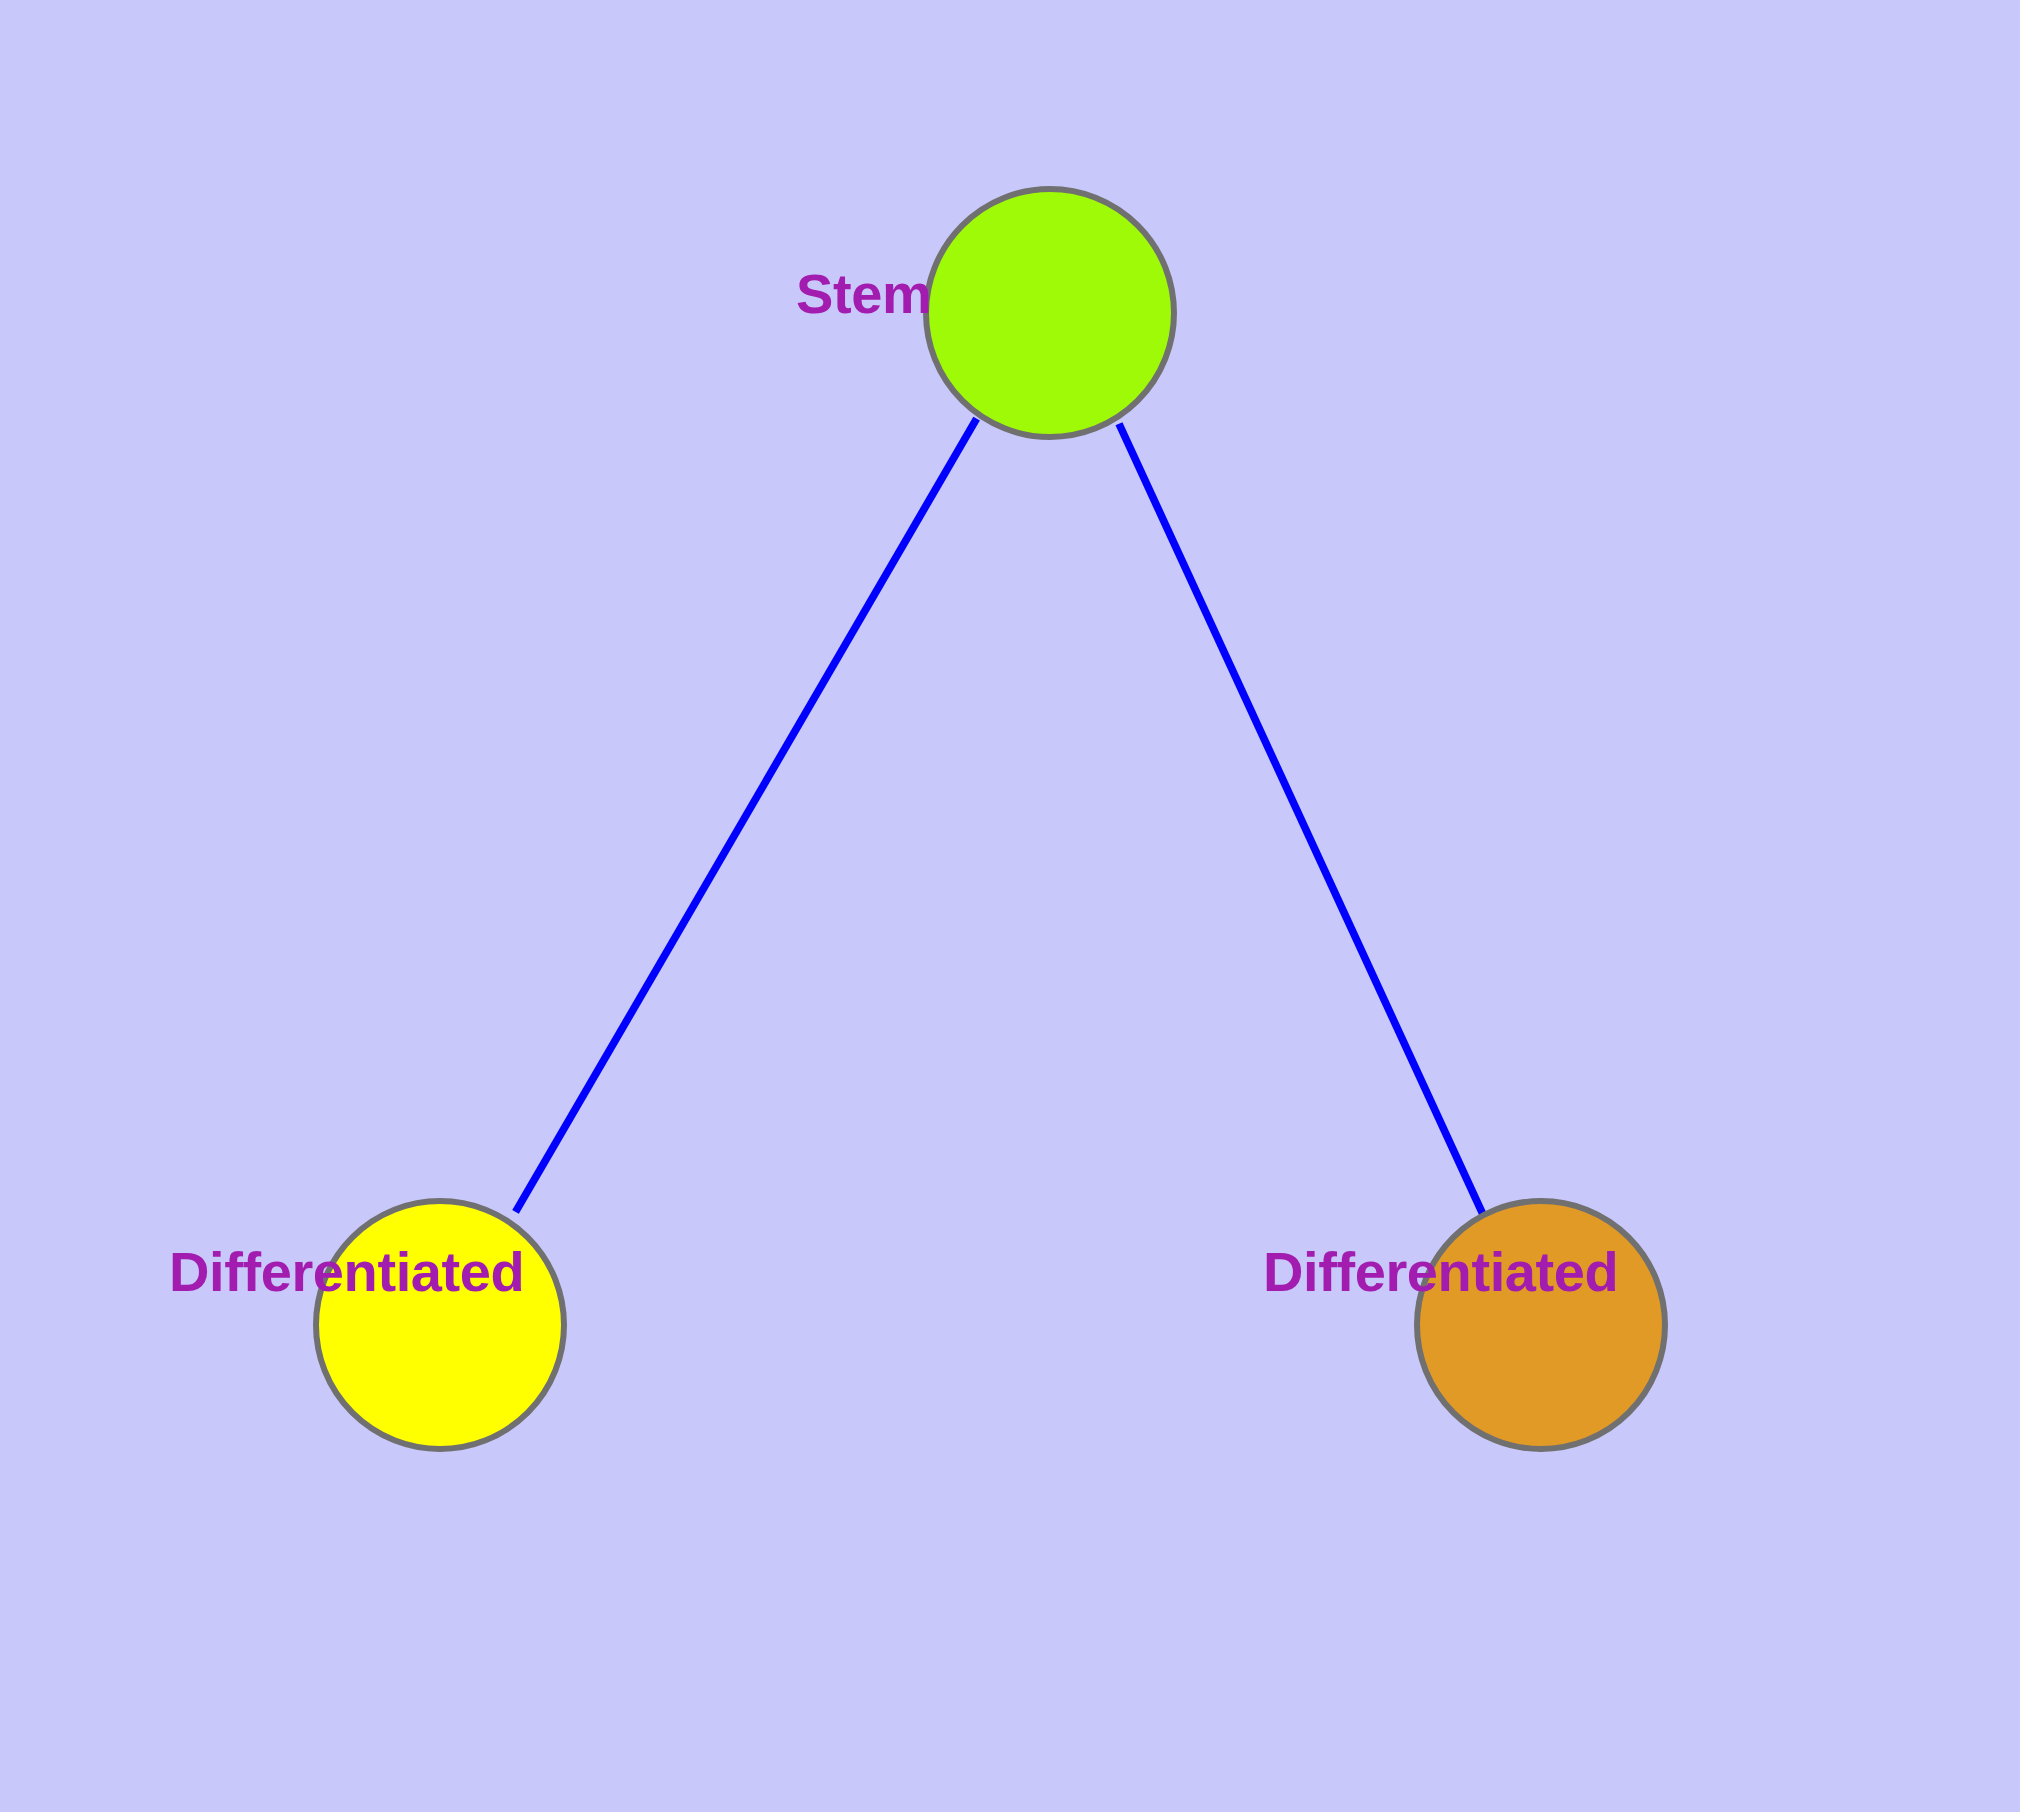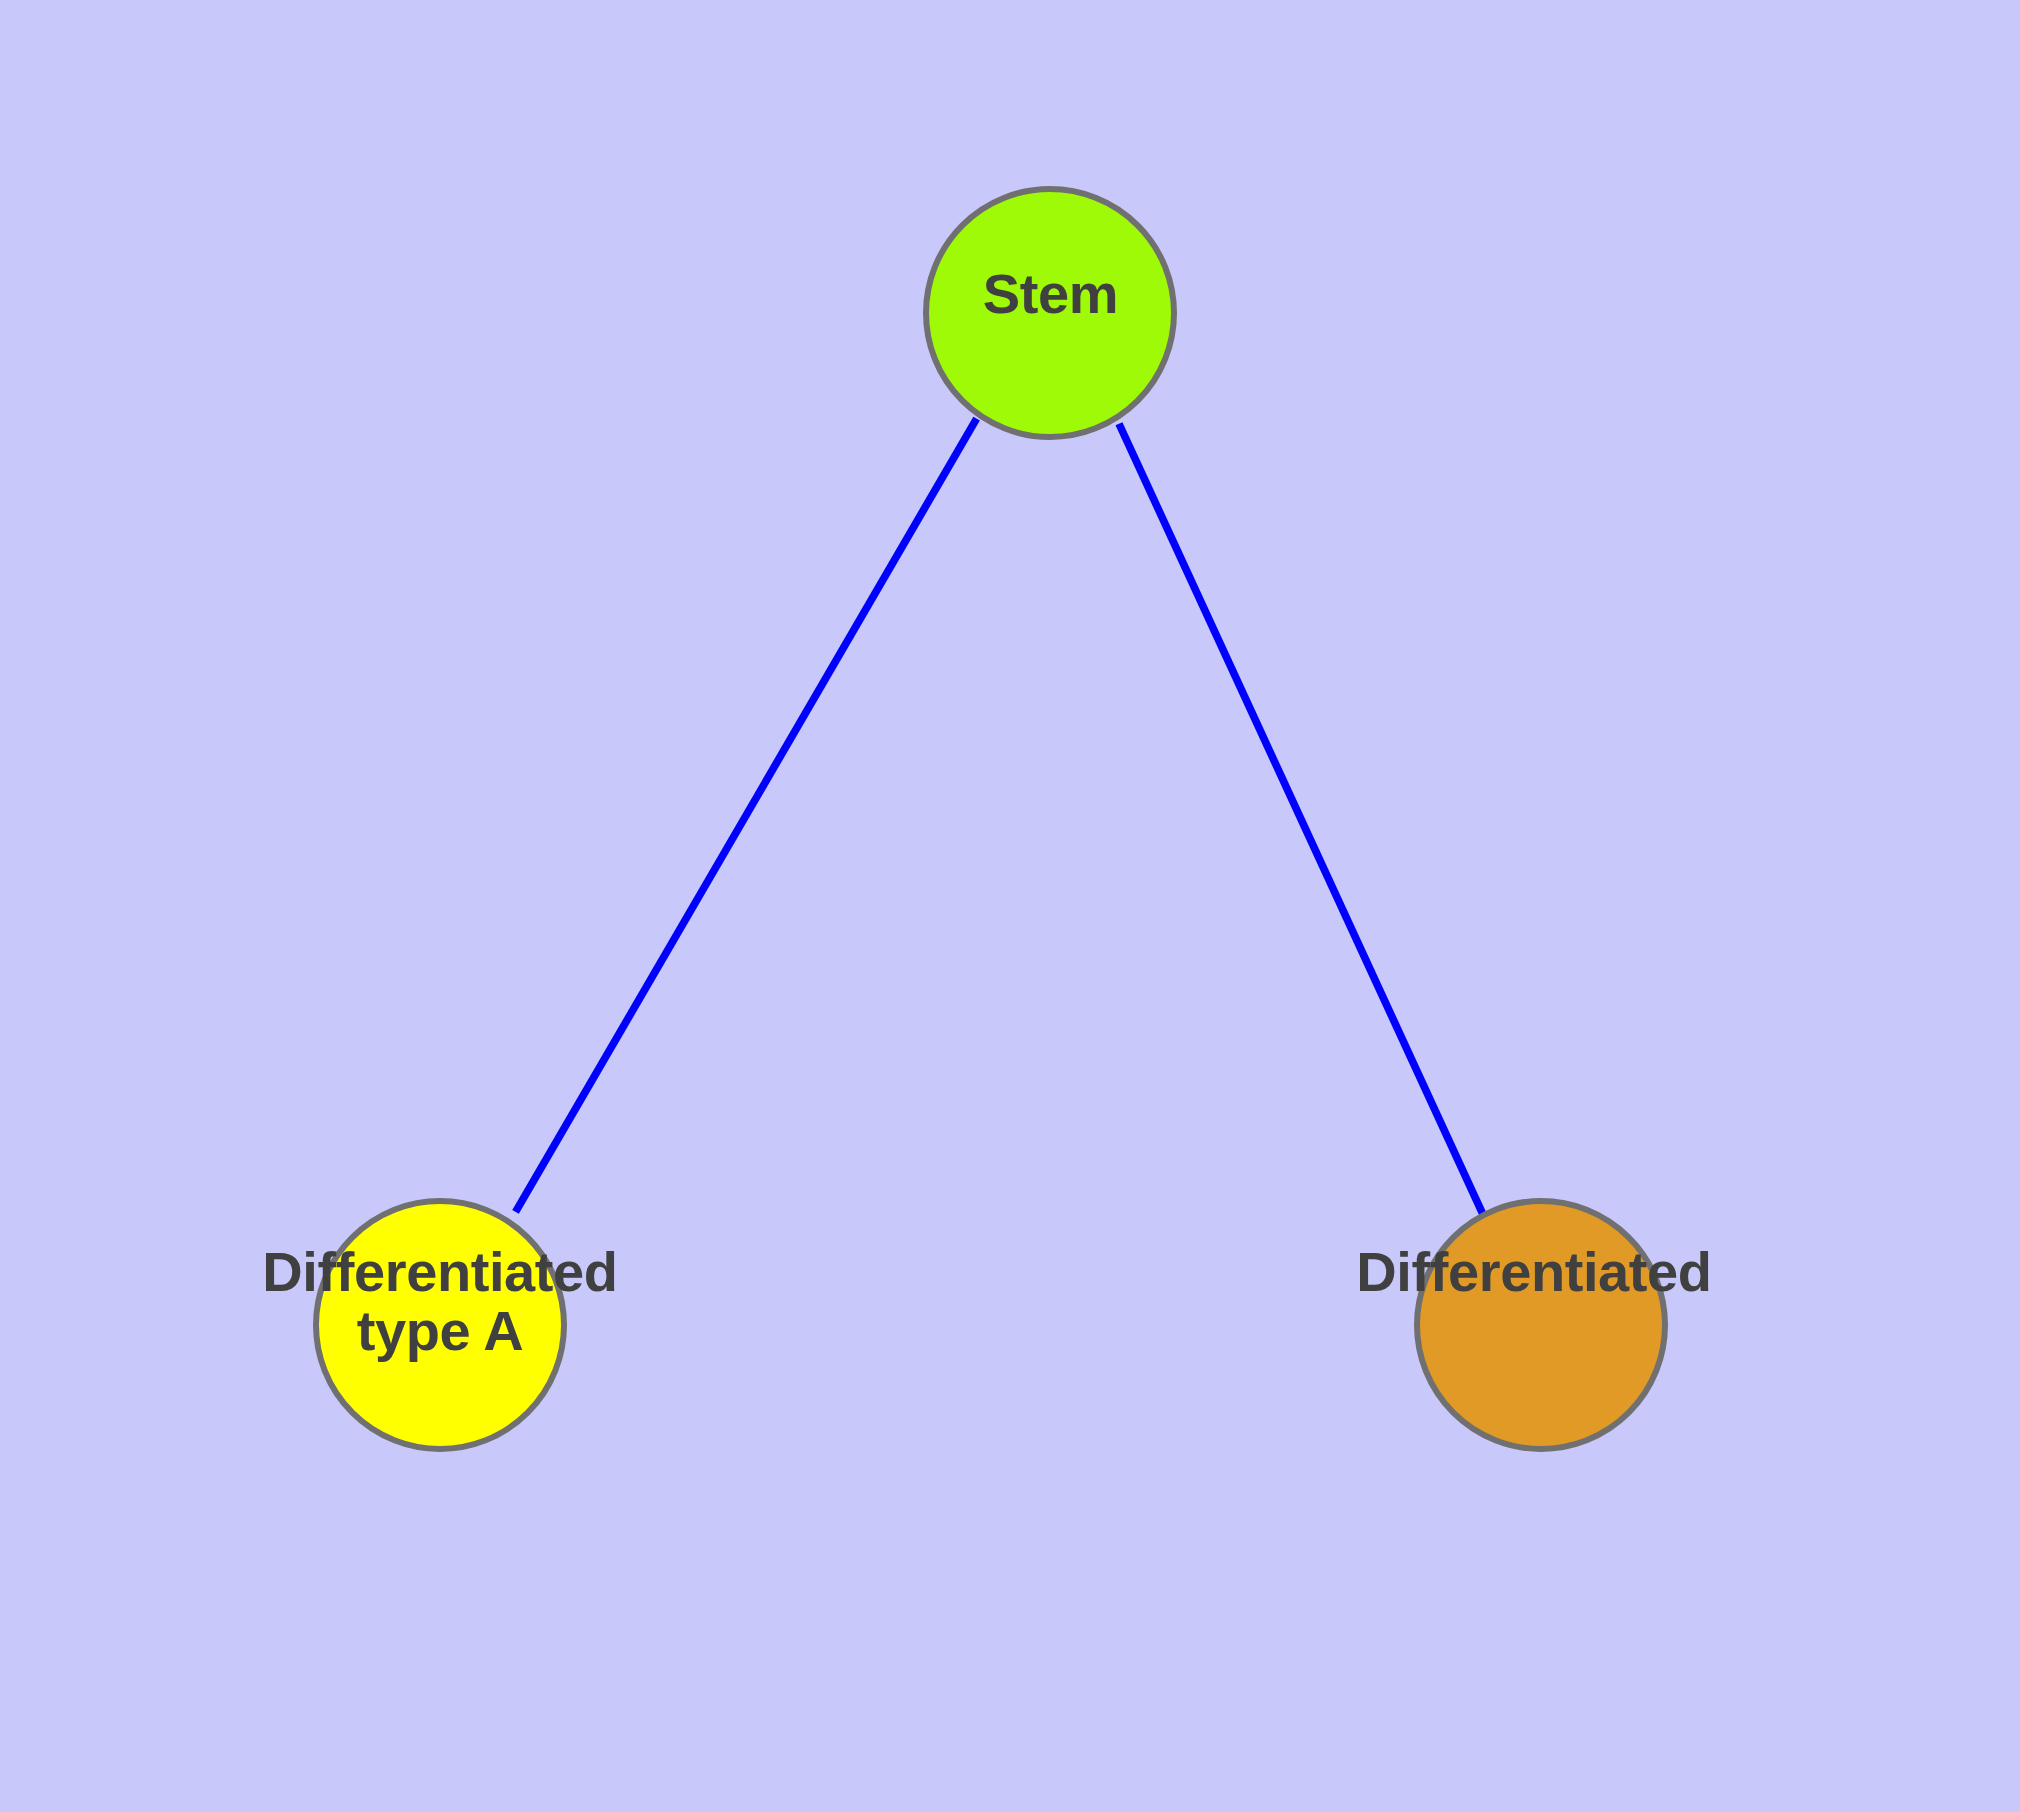--- a/index.html
+++ b/index.html
@@ -26,23 +26,23 @@
     width: 2021px;
     height: 1812px;
   }
   .graph-node {
     position: absolute;
     border-radius: 50%;
     box-sizing: border-box;
   }
   .node-label {
     position: absolute;
-    text-align: center;
+    text-align: left;
     font-weight: bold;
-    color: #404040;
+    color: #a21caf;
     white-space: nowrap;
     line-height: 1.06;
     letter-spacing: -0.4px;
     pointer-events: none;
   }
   
   #node-stem {
     left: 923px;
     top: 186px;
     width: 254px;
@@ -102,21 +102,20 @@
   <div class="graph-node" id="node-diff-a"></div>
 
   <div class="graph-node" id="node-diff-b"></div>
 
   <div class="node-label" id="label-stem">
     <div>Stem</div>
   </div>
 
   <div class="node-label" id="label-diff-a">
     <div>Differentiated</div>
-    <div>type A</div>
   </div>
 
   <div class="node-label" id="label-diff-b">
     <div>Differentiated</div>
   </div>
 
 </div>
 
 
 </body></html>

